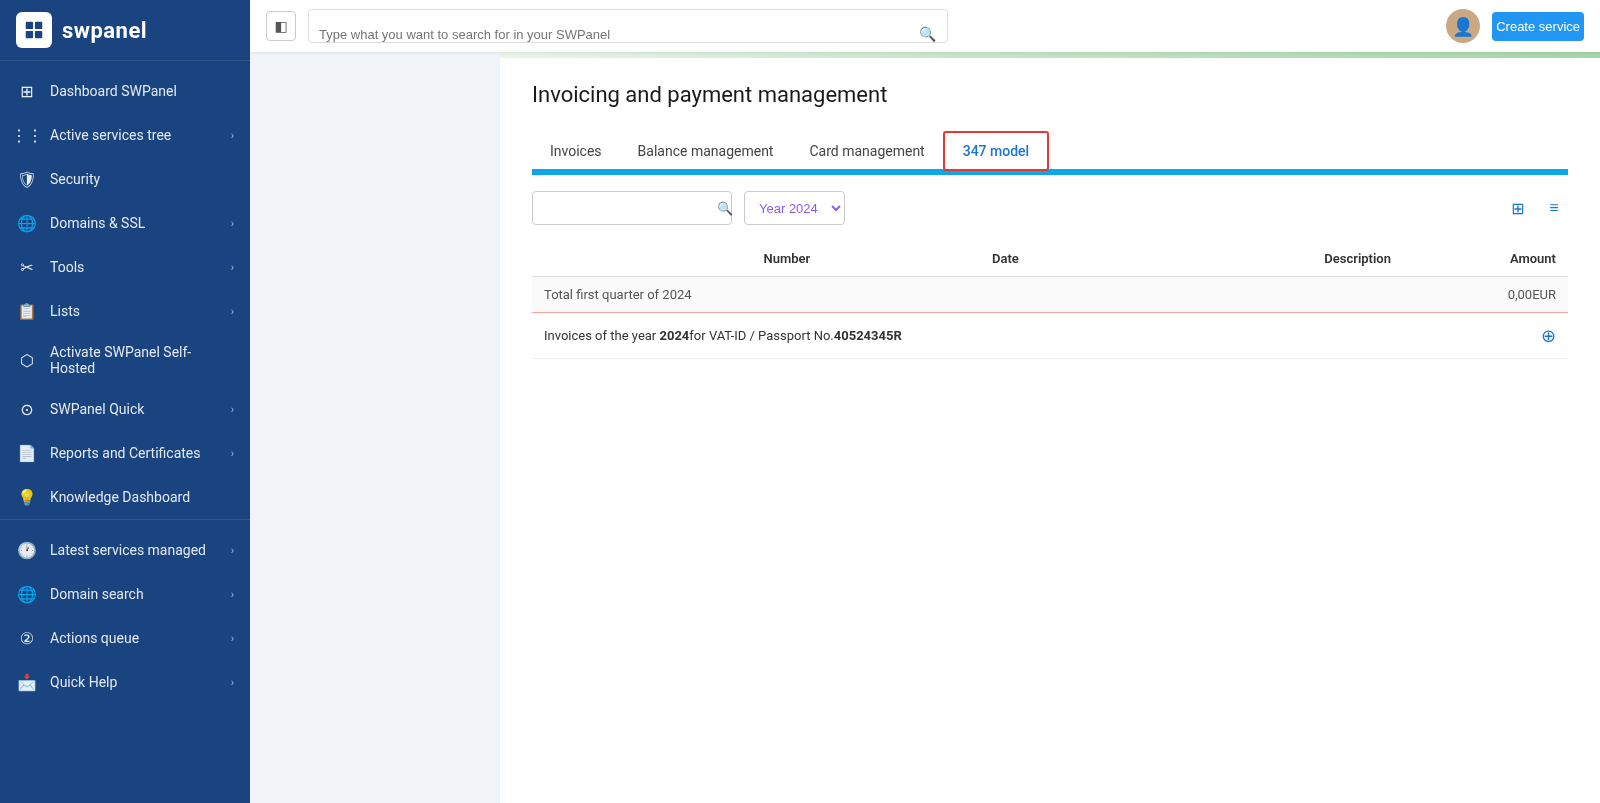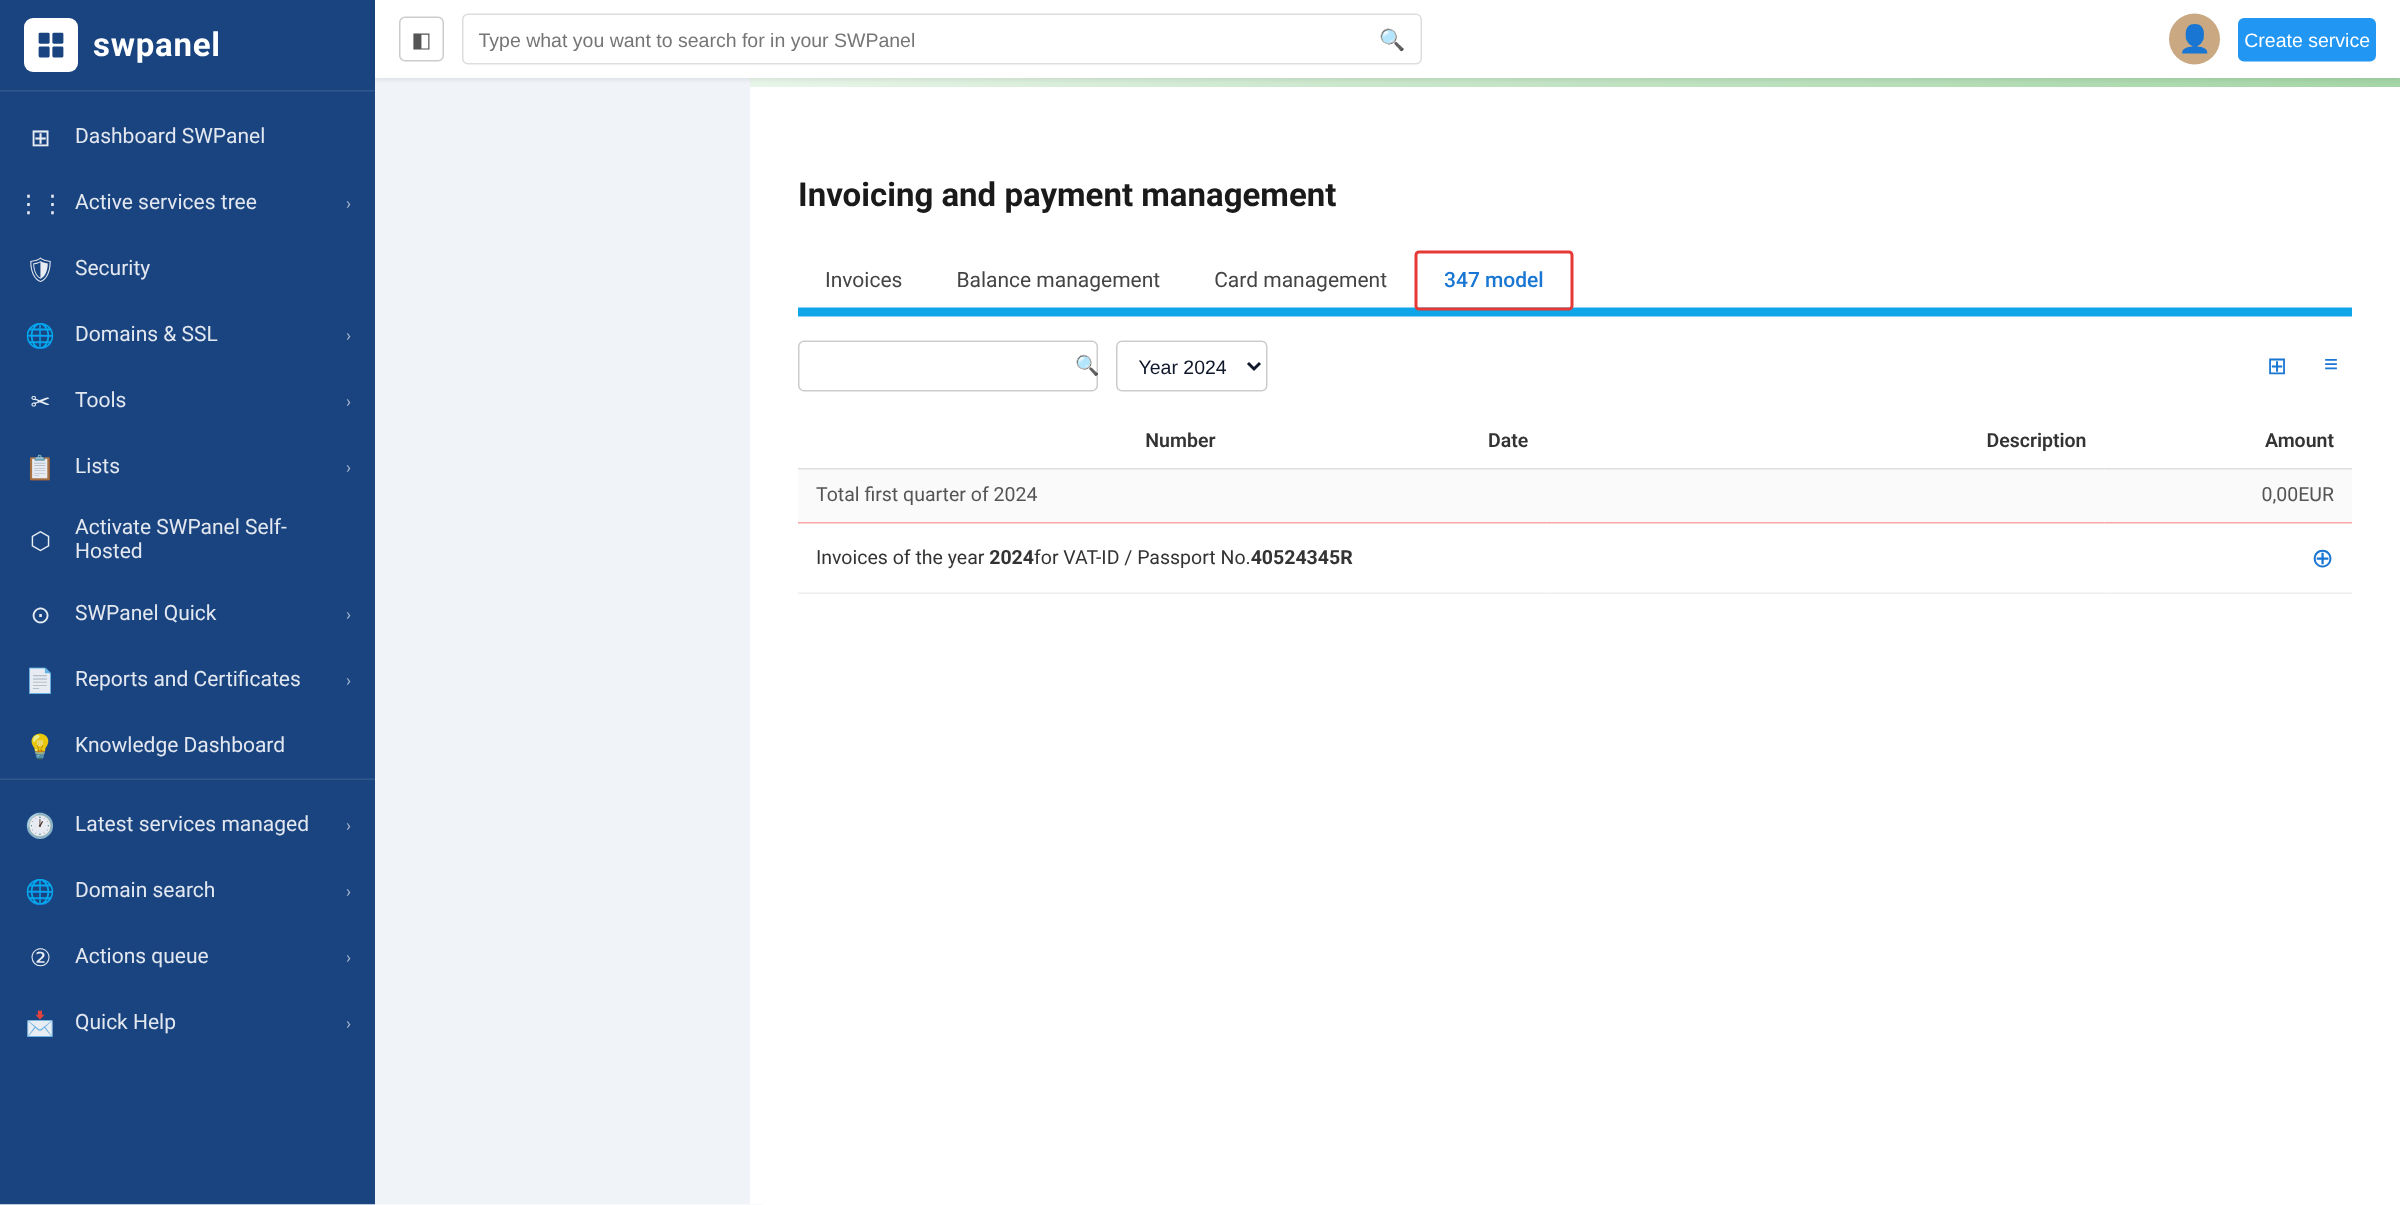--- a/index.html
+++ b/index.html
@@ -90,21 +90,21 @@
       cursor: pointer;
       display: flex; align-items: center; justify-content: center;
       margin-right: 12px;
       font-size: 14px;
       color: #555;
     }
     .topbar-search {
       flex: 1;
       max-width: 640px;
       display: flex;
-      align-items: center;
+      align-items: flex-end;
       border: 1px solid #ddd;
       border-radius: 4px;
       padding: 0 10px;
       background: #fff;
       height: 34px;
     }
     .topbar-search input {
       border: none; outline: none;
       font-size: 13px;
       flex: 1;
@@ -153,24 +153,23 @@
       height: 6px;
       background: linear-gradient(90deg, #e8f5e9 0%, #c8e6c9 40%, #a5d6a7 100%);
     }
 
     .page-content {
       padding: 24px 32px;
     }
 
     .page-title {
       font-size: 22px;
-      font-weight: 700;
+      font-weight: 400;
       color: #1a1a1a;
       margin-bottom: 24px;
-      margin-top: 36px;
     }
 
     
     .tabs-bar {
       display: flex;
       align-items: flex-end;
       border-bottom: 6px solid #0ea5e9;
       margin-bottom: 16px;
       gap: 0;
     }
@@ -210,21 +209,21 @@
     }
     .search-box input {
       border: none; outline: none; font-size: 13px; flex: 1; background: transparent;
     }
     .search-box-icon { color: #888; font-size: 13px; }
     .year-select {
       border: 1px solid #ccc;
       border-radius: 4px;
       padding: 5px 10px;
       font-size: 13px;
-      color: #0f172a;
+      color: #8b5cf6;
       background: #fff;
       cursor: pointer;
       height: 34px;
     }
     .toolbar-right { display: flex; align-items: center; gap: 8px; }
     .view-btn {
       width: 28px; height: 28px;
       border: none; background: transparent;
       cursor: pointer;
       display: flex; align-items: center; justify-content: center;

